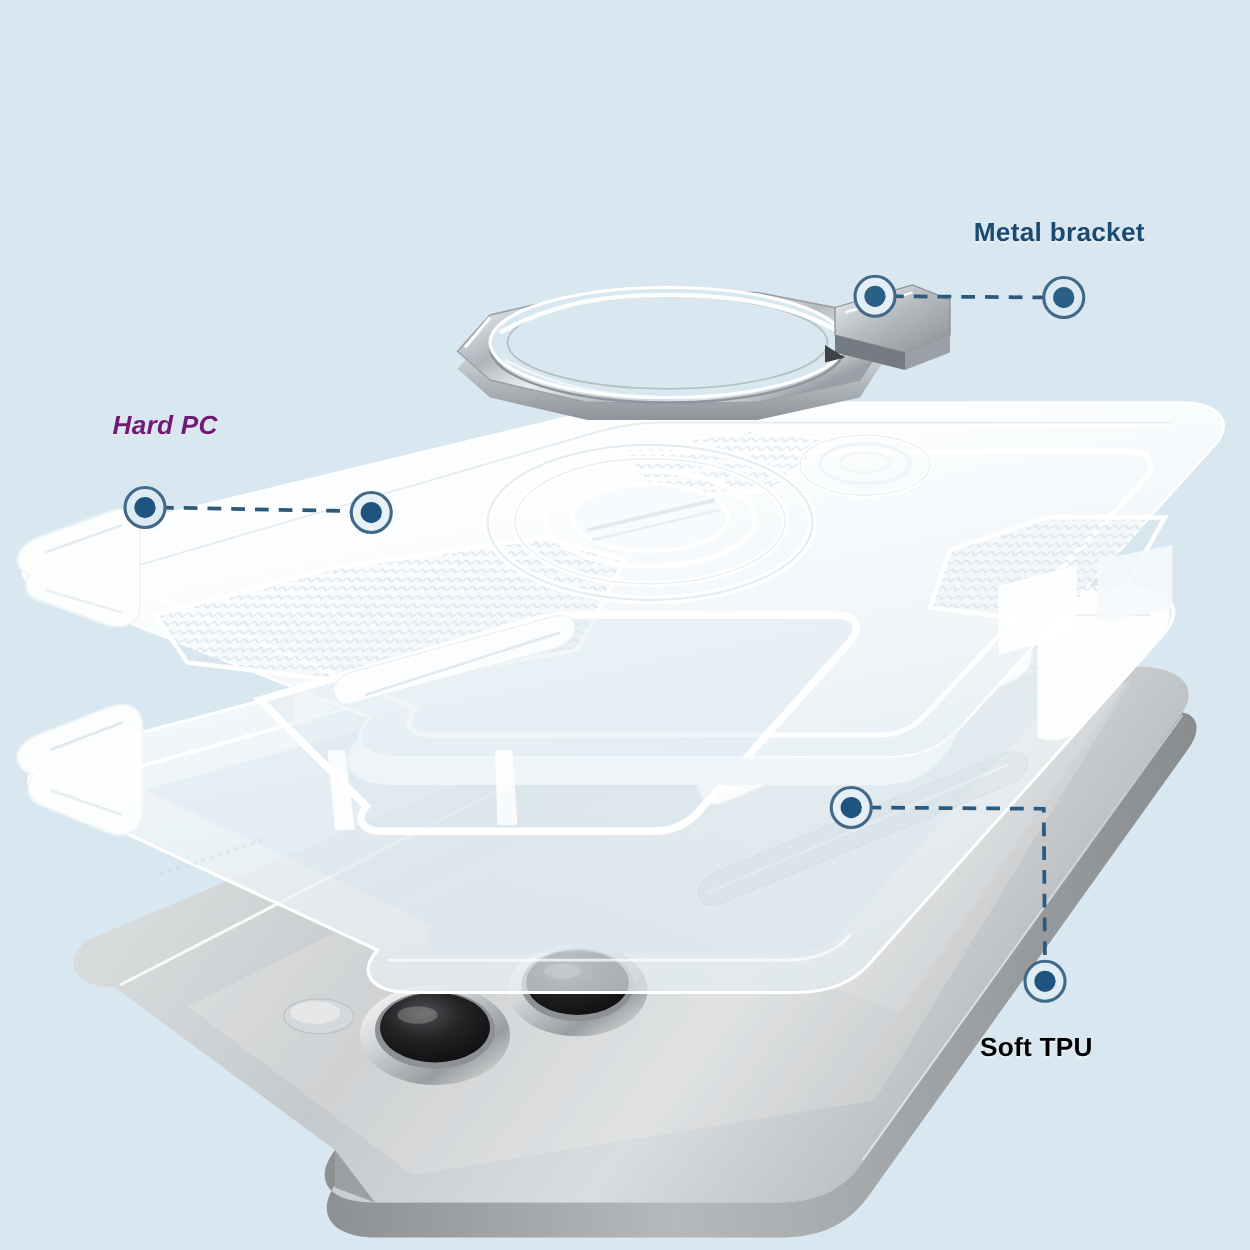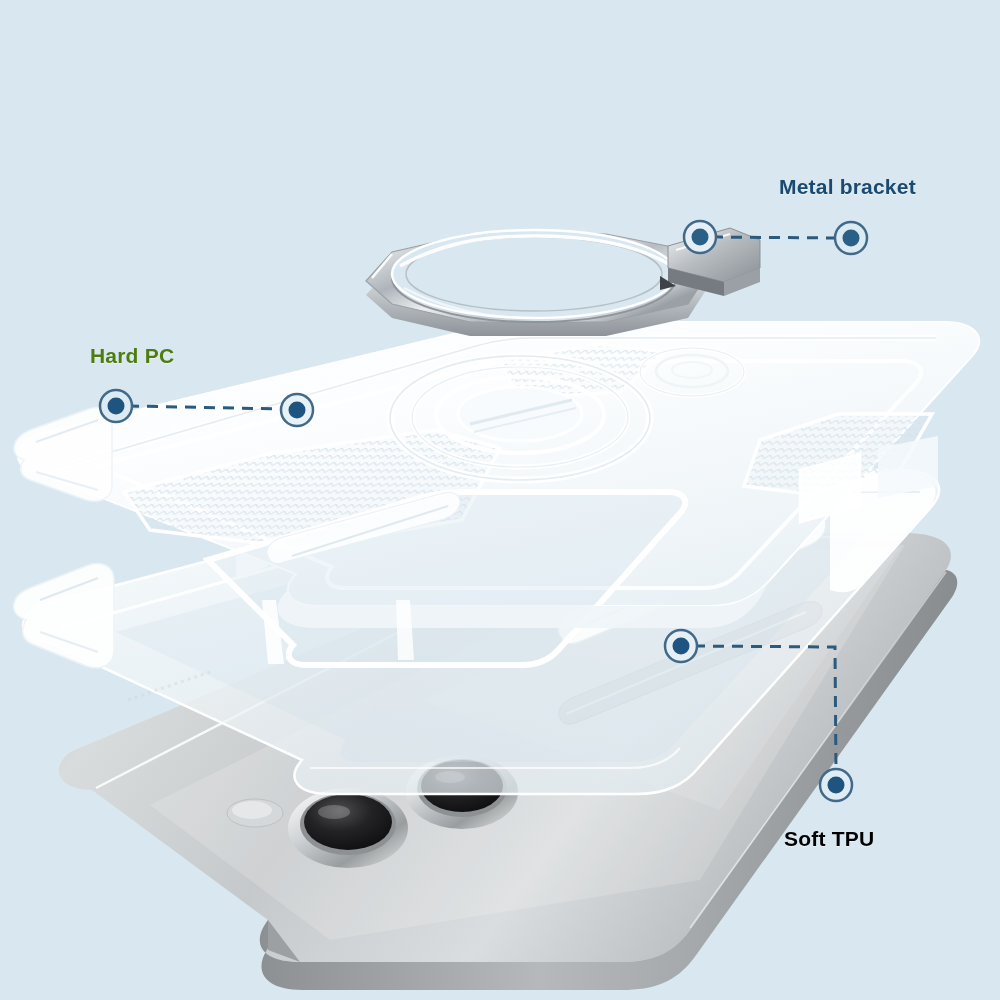--- a/index.html
+++ b/index.html
@@ -382,17 +382,17 @@
       <circle cx="681" cy="646" r="8.5" fill="#1f5480"></circle>
     </g>
     <g>
       <circle cx="836" cy="785" r="16" fill="#dfecf3" stroke="#41698a" stroke-width="2.5"></circle>
       <circle cx="836" cy="785" r="8.5" fill="#1f5480"></circle>
     </g>
   </svg>
 
   <div class="lbl" id="label-metal-bracket" style="left: 779px; top: 175px; color: rgb(27, 74, 112);">Metal bracket</div>
 
-  <div class="lbl" id="label-hard-pc" style="left: 90px; top: 344px; color: #4d7c0f;">Hard PC</div>
+  <div class="lbl" id="label-hard-pc" style="left: 90px; top: 329px; color: #701a75; font-style: italic;">Hard PC</div>
 
   <div class="lbl" id="label-soft-tpu" style="left: 784px; top: 827px; color: #000000;">Soft TPU</div>
 
 </div>
 
 </body></html>

